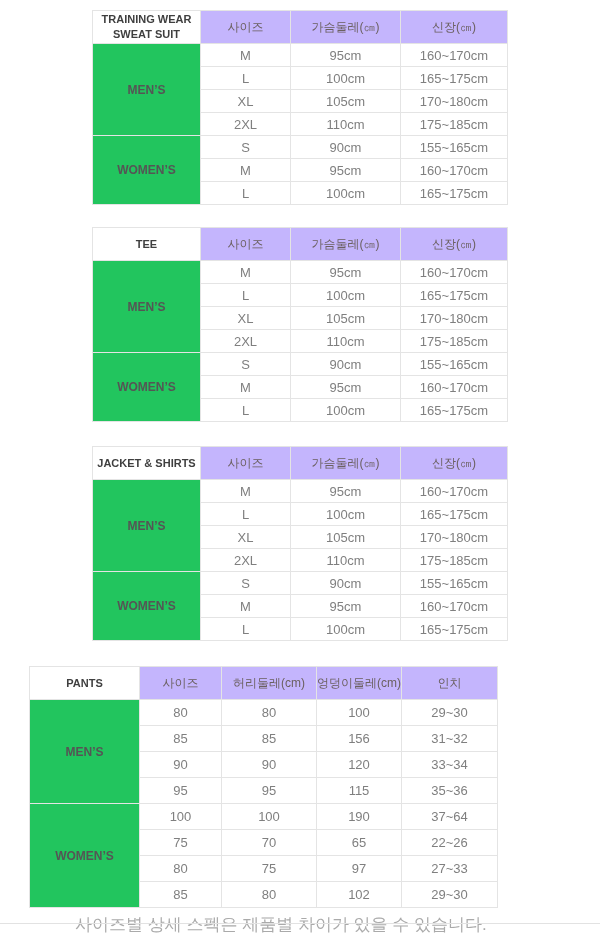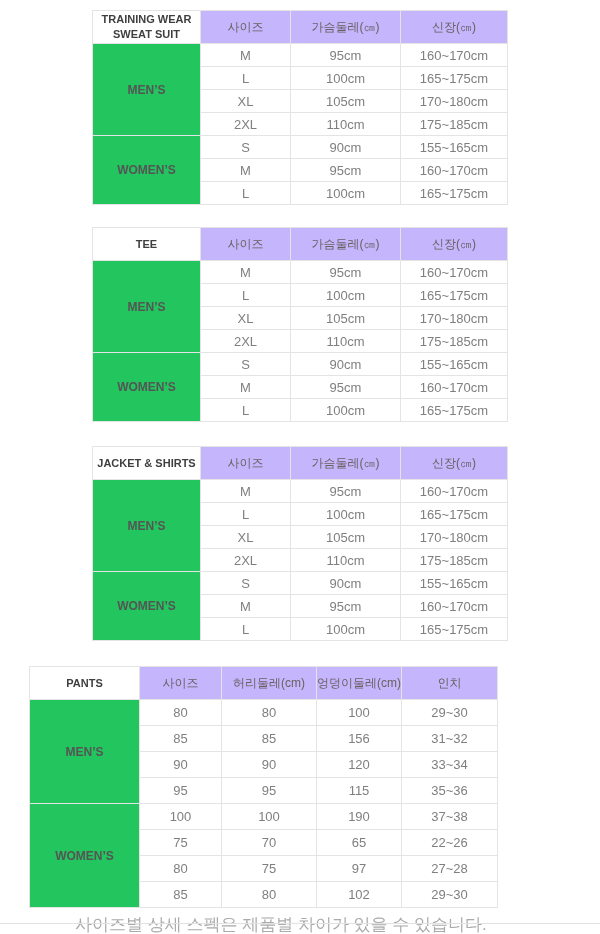--- a/index.html
+++ b/index.html
@@ -250,33 +250,33 @@
       <td class="dat">95</td>
       <td class="dat">95</td>
       <td class="dat">115</td>
       <td class="dat">35~36</td>
     </tr>
     <tr>
       <td class="grp" rowspan="4">WOMEN’S</td>
       <td class="dat">100</td>
       <td class="dat">100</td>
       <td class="dat">190</td>
-      <td class="dat">37~38</td>
+      <td class="dat">37~64</td>
     </tr>
     <tr>
       <td class="dat">75</td>
       <td class="dat">70</td>
       <td class="dat">65</td>
       <td class="dat">22~26</td>
     </tr>
     <tr>
       <td class="dat">80</td>
       <td class="dat">75</td>
       <td class="dat">97</td>
-      <td class="dat">27~28</td>
+      <td class="dat">27~33</td>
     </tr>
     <tr>
       <td class="dat">85</td>
       <td class="dat">80</td>
       <td class="dat">102</td>
       <td class="dat">29~30</td>
     </tr>
   </tbody>
     </table>
 

